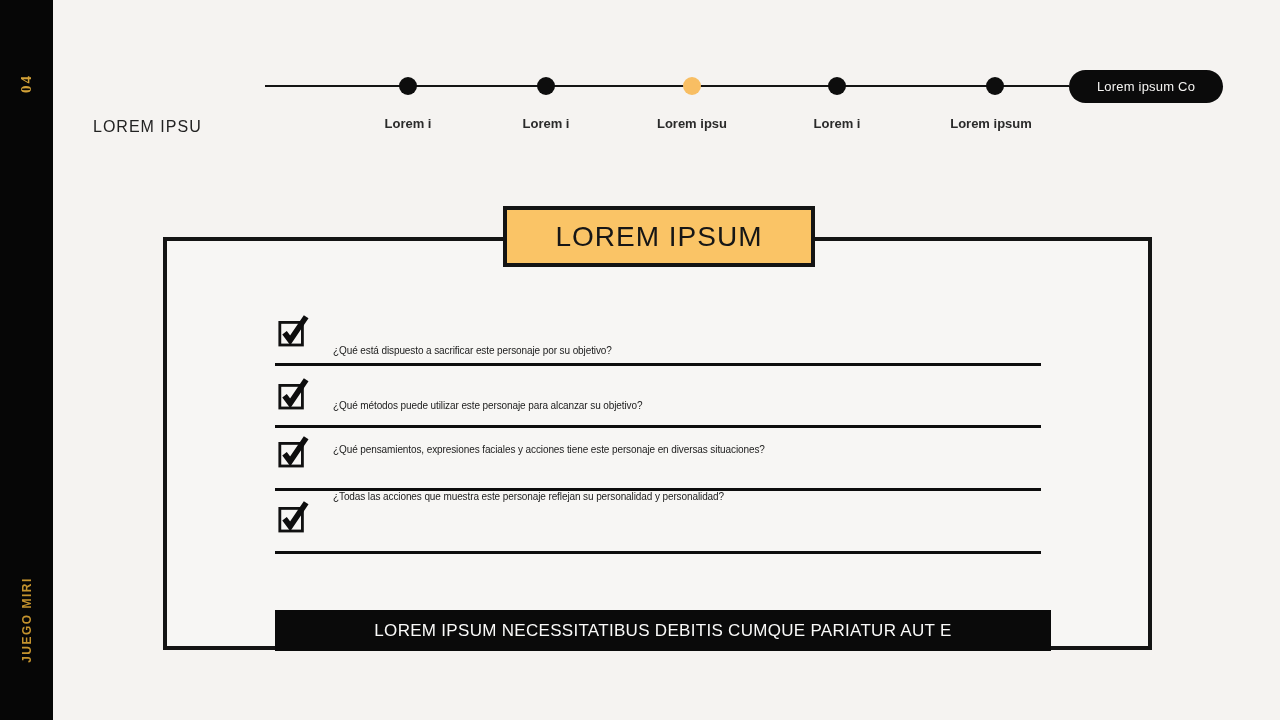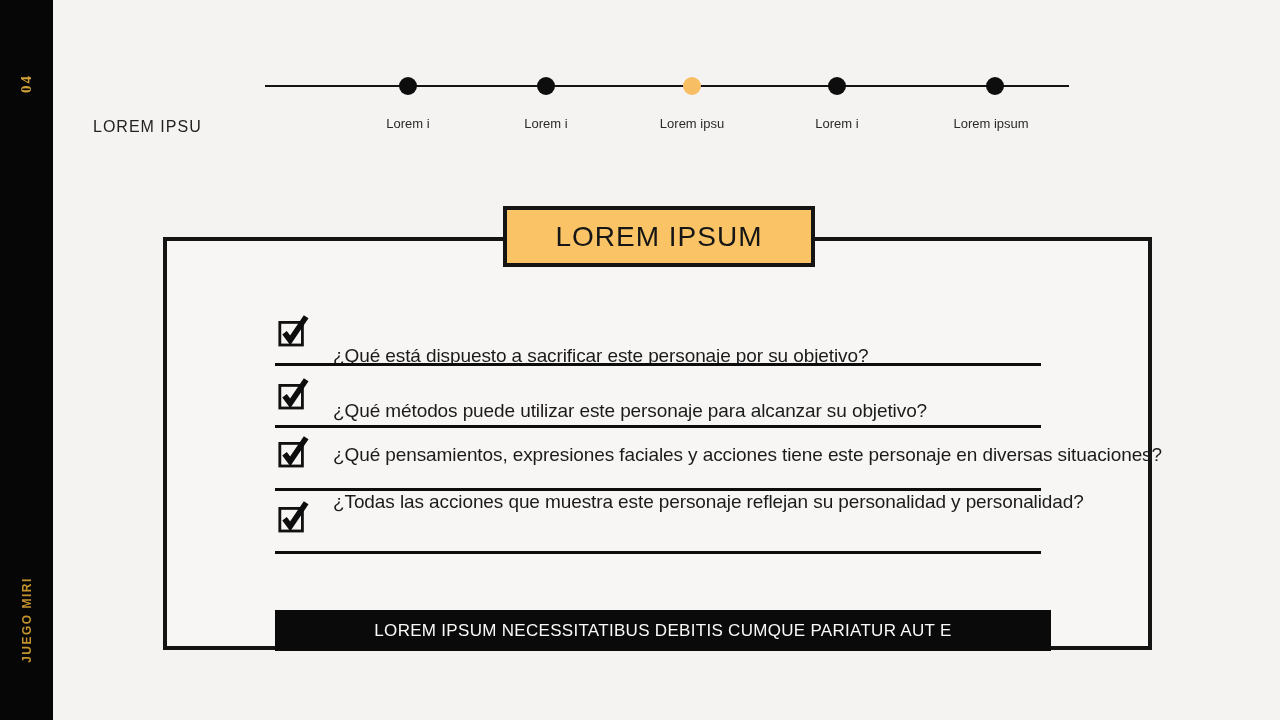--- a/index.html
+++ b/index.html
@@ -26,36 +26,36 @@
     letter-spacing:0px; color:#141414; }
   .subtitle { position:absolute; left:93px; top:118px; font-size:16px; font-weight:400;
     letter-spacing:1px; color:#222; }
 
   
   .tl-line { position:absolute; left:265px; top:85px; width:804px; height:2px; background:#141414; }
   .tl-dot { position:absolute; top:77px; width:18px; height:18px; border-radius:50%; background:#0d0d0d; }
   .tl-dot.active { background:#F8BE63; }
   .tl-d1{left:399px;} .tl-d2{left:537px;} .tl-d3{left:683px;} .tl-d4{left:828px;} .tl-d5{left:986px;}
   .tl-label { position:absolute; top:116px; width:140px; text-align:center;
-    font-size:13px; color:#2a2a2a; }
+    font-size:13px; color:#2a2a2a;font-weight:bold; }
   .tl-l1{left:338px;} .tl-l2{left:476px;} .tl-l3{left:622px;} .tl-l4{left:767px;} .tl-l5{left:921px;}
   .tl-pill { position:absolute; left:1069px; top:70px; width:154px; height:33px;
     background:#0B0B0B; border-radius:17px; display:flex; align-items:center; justify-content:center;
     color:#F6F5F3; font-size:13px; letter-spacing:0.2px; cursor:pointer; }
 
   
   .panel { position:absolute; left:163px; top:237px; width:989px; height:413px;
     border:4px solid #141414; background:#F7F6F4; box-sizing:border-box; }
   .panel-title { position:absolute; left:503px; top:206px; width:312px; height:61px;
     border:4px solid #141414; background:#FAC466; box-sizing:border-box; z-index:5;
     display:flex; align-items:center; justify-content:center;
     font-size:28px; letter-spacing:1px; color:#161616; }
 
   .check-item .cb { position:absolute; width:32px; height:36px; cursor:pointer; }
-  .check-item .q { position:absolute; left:166px; font-size:19px; letter-spacing:-0.1px;
+  .check-item .q { position:absolute; left:166px; font-size:10px; letter-spacing:-0.1px;
     color:#1b1b1b; white-space:nowrap; }
   .check-item .rule { position:absolute; left:108px; width:766px; height:3px; background:#0d0d0d; }
 
   .i1 .cb{left:110px; top:70px;}  .i1 .q{top:104px;} .i1 .rule{top:122px;}
   .i2 .cb{left:110px; top:133px;} .i2 .q{top:159px;} .i2 .rule{top:184px;}
   .i3 .cb{left:110px; top:191px;} .i3 .q{top:203px;} .i3 .rule{top:247px;}
   .i4 .cb{left:110px; top:256px;} .i4 .q{top:250px;} .i4 .rule{top:310px;}
 
   .banner { position:absolute; left:108px; top:369px; width:776px; height:41px;
     background:#0A0A0A; display:flex; align-items:center; justify-content:center;
@@ -81,20 +81,21 @@
   <div class="tl-dot tl-d1"></div>
   <div class="tl-dot tl-d2"></div>
   <div class="tl-dot tl-d3 active"></div>
   <div class="tl-dot tl-d4"></div>
   <div class="tl-dot tl-d5"></div>
   <div class="tl-label tl-l1">Lorem i</div>
   <div class="tl-label tl-l2">Lorem i</div>
   <div class="tl-label tl-l3">Lorem ipsu</div>
   <div class="tl-label tl-l4">Lorem i</div>
   <div class="tl-label tl-l5">Lorem ipsum</div>
+  <div class="tl-pill">Lorem ipsum Co</div>
 
   <div class="panel-title">LOREM IPSUM</div>
 
   <div class="panel">
 
     <div class="check-item i1">
       <svg class="cb" viewBox="0 0 34 38">
         <rect x="3" y="12" width="24" height="24" fill="none" stroke="#111" stroke-width="3"></rect>
         <path d="M8 23 L14 31 L31 6" fill="none" stroke="#0d0d0d" stroke-width="6"></path>
       </svg>

